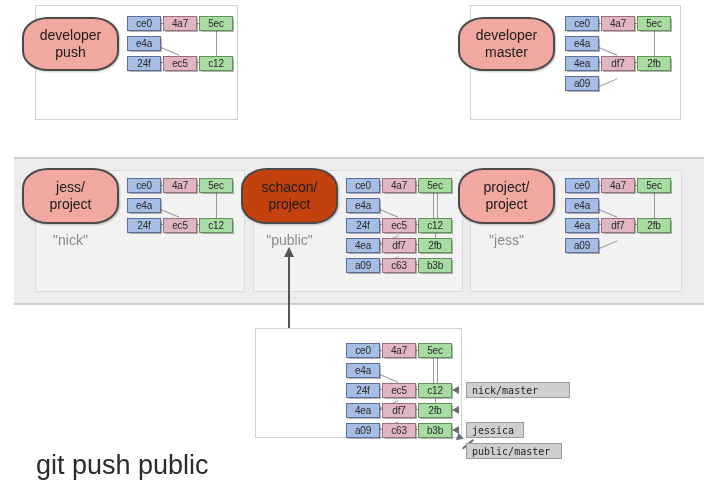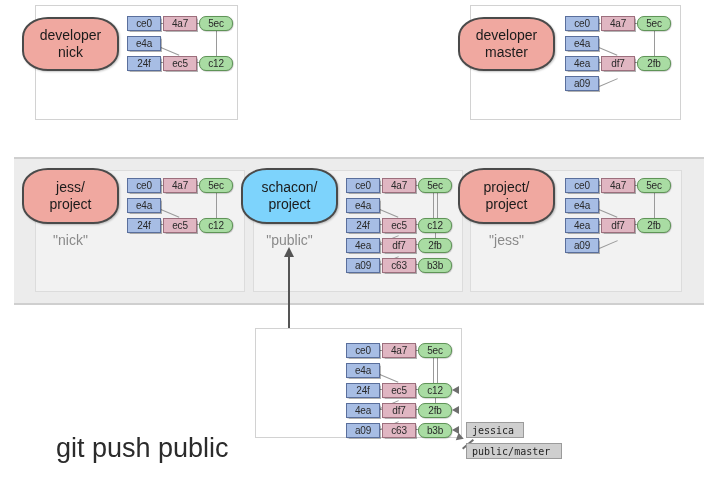--- a/index.html
+++ b/index.html
@@ -52,21 +52,21 @@
     display: flex;
     align-items: center;
     justify-content: center;
     text-align: center;
     color: #1b1b1b;
     font-size: 14px;
     line-height: 1.18;
     box-shadow: 1px 1px 2px rgba(0,0,0,0.22);
   }
   .bubble.red   { background: #f0a8a0; }
-  .bubble.blue  { background: #7dd3fc; }
+  .bubble.blue  { background: #c2410c; }
   .bubble.green { background: #d7e6c4; }
 
   .quote-label {
     position: absolute;
     color: #8a8a8a;
     font-size: 14px;
     text-align: center;
     white-space: nowrap;
   }
 
@@ -81,21 +81,21 @@
     align-items: center;
     justify-content: center;
     font-family: Liberation Sans, sans-serif;
     font-size: 10px;
     letter-spacing: -0.2px;
     color: #2a2a2a;
     box-shadow: 0.5px 0.5px 1px rgba(0,0,0,0.3);
   }
   .node.blue  { background: #a7bde4; border-color: #5a6f9c; }
   .node.pink  { background: #e0b6c2; border-color: #9c6f7d; }
-  .node.green { background: #a9dca3; border-color: #5f9457; border-radius: 7px; }
+  .node.green { background: #a9dca3; border-color: #5f9457; }
 
   
   .conn {
     position: absolute;
     background: #9a9a9a;
   }
   .conn.h { height: 1px; }
   .conn.v { width: 1px; }
   .conn.diag {
     height: 1px;
@@ -149,21 +149,21 @@
 </head>
 <body>
 
 <div id="stage">
 
   <div class="panel" style="left:35px; top:5px; width:203px; height:115px;"></div>
 
   <div class="bubble red" style="left:22px; top:17px; width:97px; height:54px;">
     <div>
       <div>developer</div>
-      <div>nick</div>
+      <div>push</div>
     </div>
   </div>
 
   <div class="conn h" style="left:161px; top:23px; width:8px;"></div>
   <div class="conn h" style="left:197px; top:23px; width:8px;"></div>
   <div class="conn v" style="left:216px; top:31px; height:31px;"></div>
   <div class="conn diag" style="left:161px; top:47px; width:20px; transform:rotate(23deg);"></div>
   <div class="conn h" style="left:161px; top:62px; width:8px;"></div>
   <div class="conn h" style="left:197px; top:62px; width:8px;"></div>
 
@@ -320,25 +320,26 @@
   <div class="node pink" style="left:382px; top:383px;">ec5</div>
   <div class="node green" style="left:418px; top:383px;">c12</div>
   <div class="node blue" style="left:346px; top:403px;">4ea</div>
   <div class="node pink" style="left:382px; top:403px;">df7</div>
   <div class="node green" style="left:418px; top:403px;">2fb</div>
   <div class="node blue" style="left:346px; top:423px;">a09</div>
   <div class="node pink" style="left:382px; top:423px;">c63</div>
   <div class="node green" style="left:418px; top:423px;">b3b</div>
 
   <div class="refarrow" style="left:452px; top:386px;"></div>
+  <div class="reflabel" style="left:466px; top:382px; width:104px;">nick/master</div>
 
   <div class="refarrow" style="left:452px; top:406px;"></div>
 
   <div class="refarrow" style="left:452px; top:426px;"></div>
   <div class="reflabel" style="left:466px; top:422px; width:58px;">jessica</div>
 
   <div class="conn diag" style="left:462px; top:448px; width:14px; transform:rotate(-40deg); background:#6e6e6e; height:2px;"></div>
   <div class="refarrow" style="left:455px; top:434px; transform:rotate(-40deg);"></div>
   <div class="reflabel" style="left:466px; top:443px; width:96px;">public/master</div>
 
-  <div class="caption" style="left:36px; top:433px;margin-left:20px;">git push public</div>
+  <div class="caption" style="left:36px; top:450px;">git push public</div>
 
 </div>
 
 </body></html>

